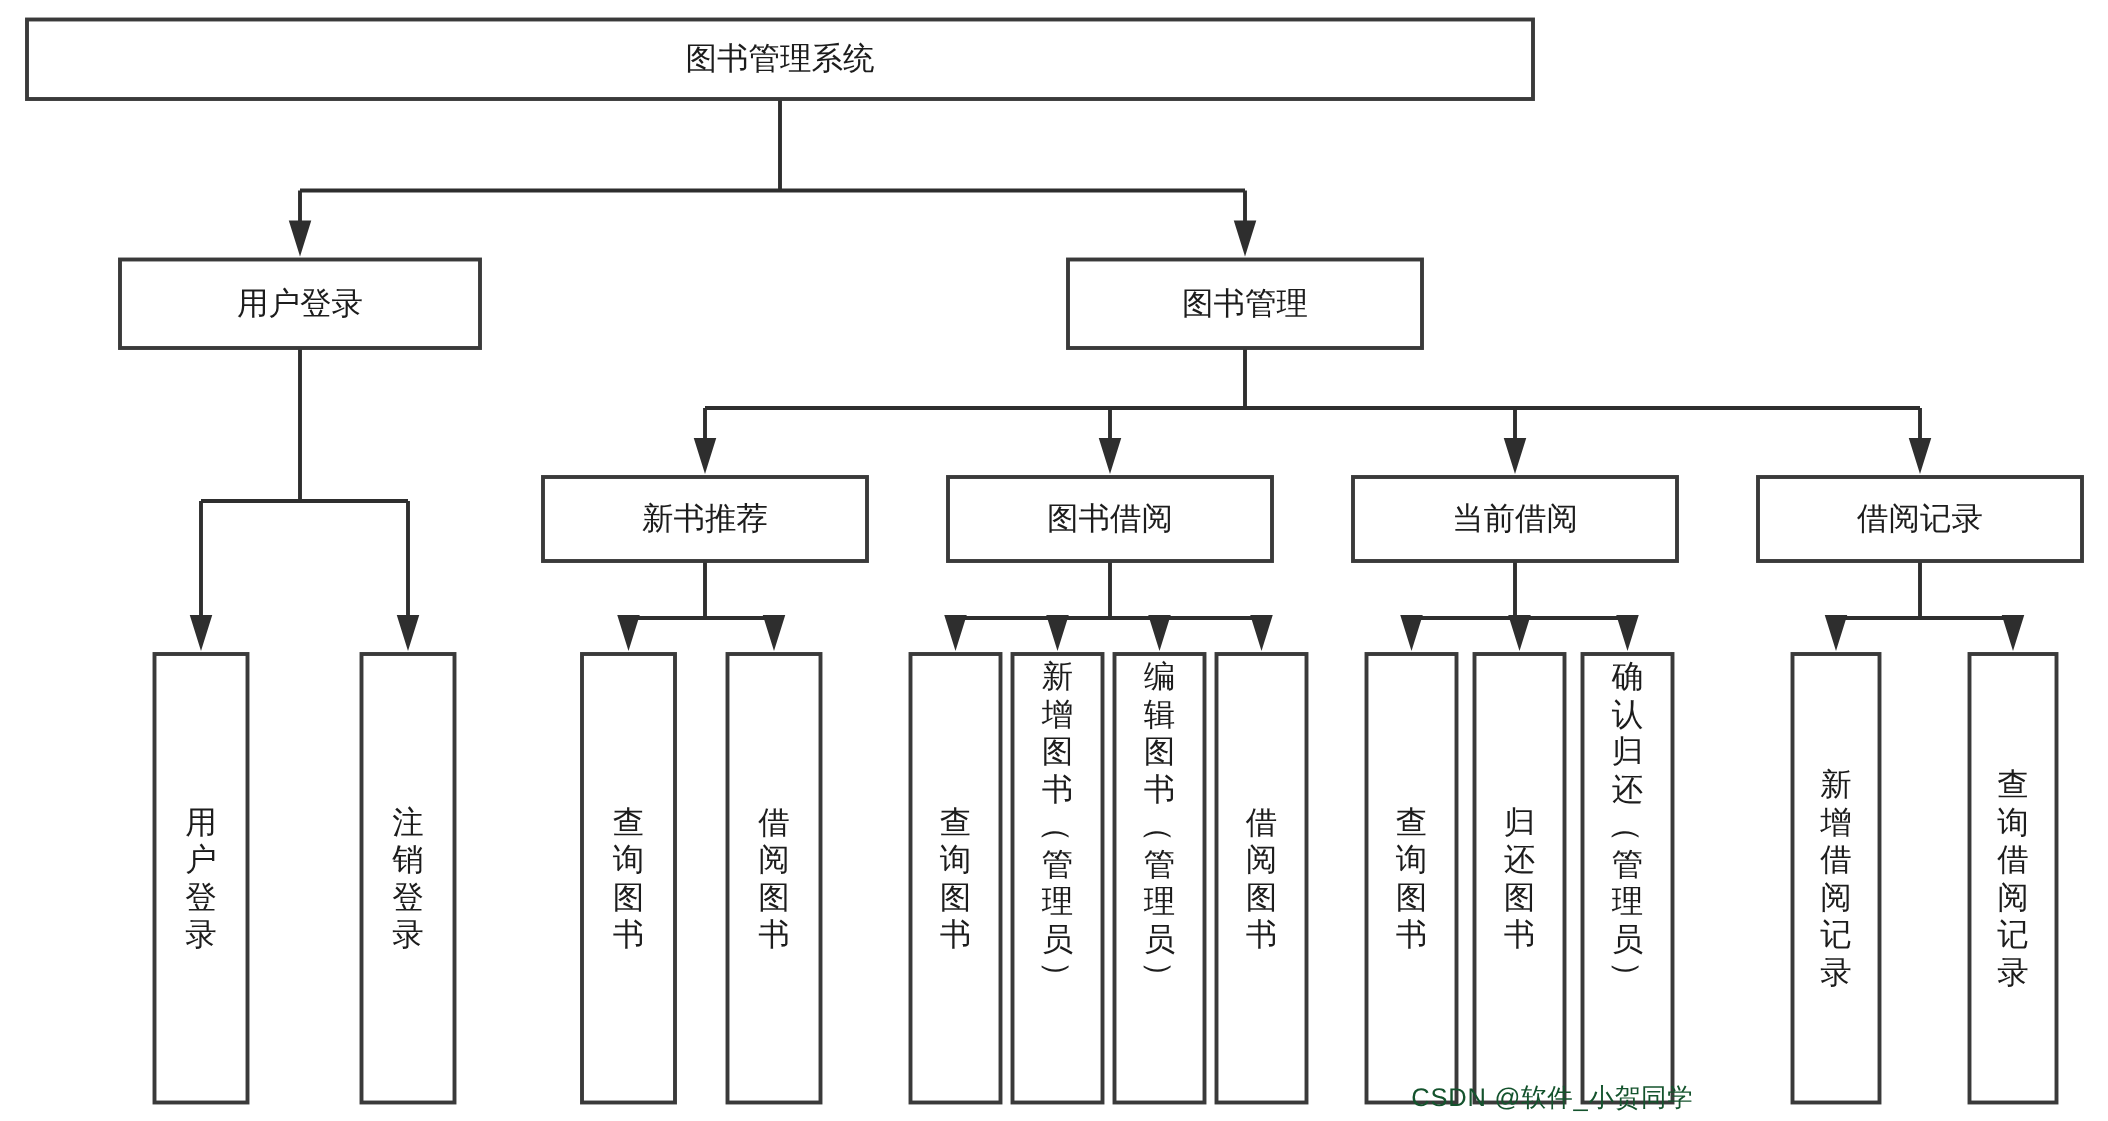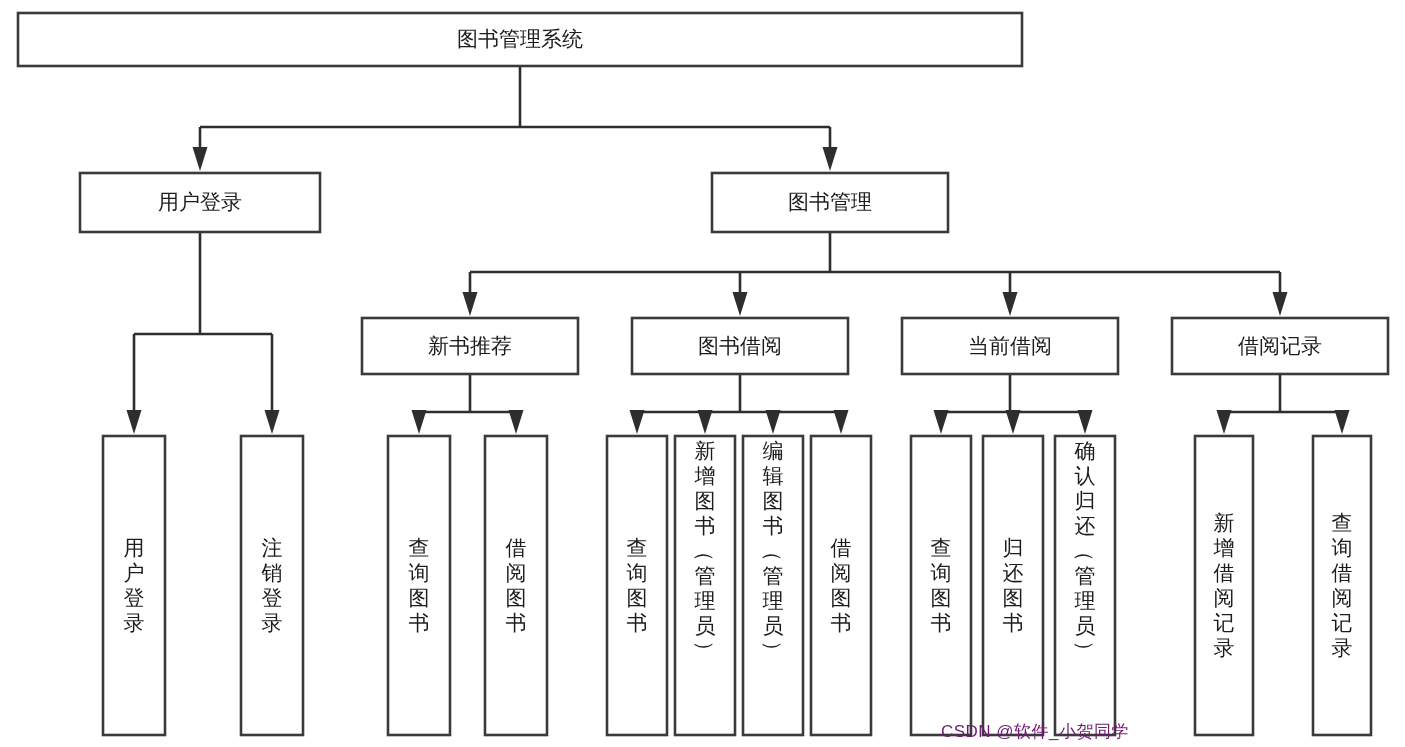--- a/index.html
+++ b/index.html
@@ -54,21 +54,21 @@
     font-size: 21px;
     fill: #1c1c1c;
     text-anchor: middle;
   }
   .watermark {
     position: absolute;
     right: 8px;
     bottom: 4px;
     font-family: "Liberation Sans", "DejaVu Sans", sans-serif;
     font-size: 17px;
-    color: #701a75;
+    color: #14532d;
     letter-spacing: 0.5px;
     white-space: nowrap;
     user-select: none;
     margin-left: 47px;
   }
 </style>
 </head>
 <body>
 
 <div id="diagram-root">

